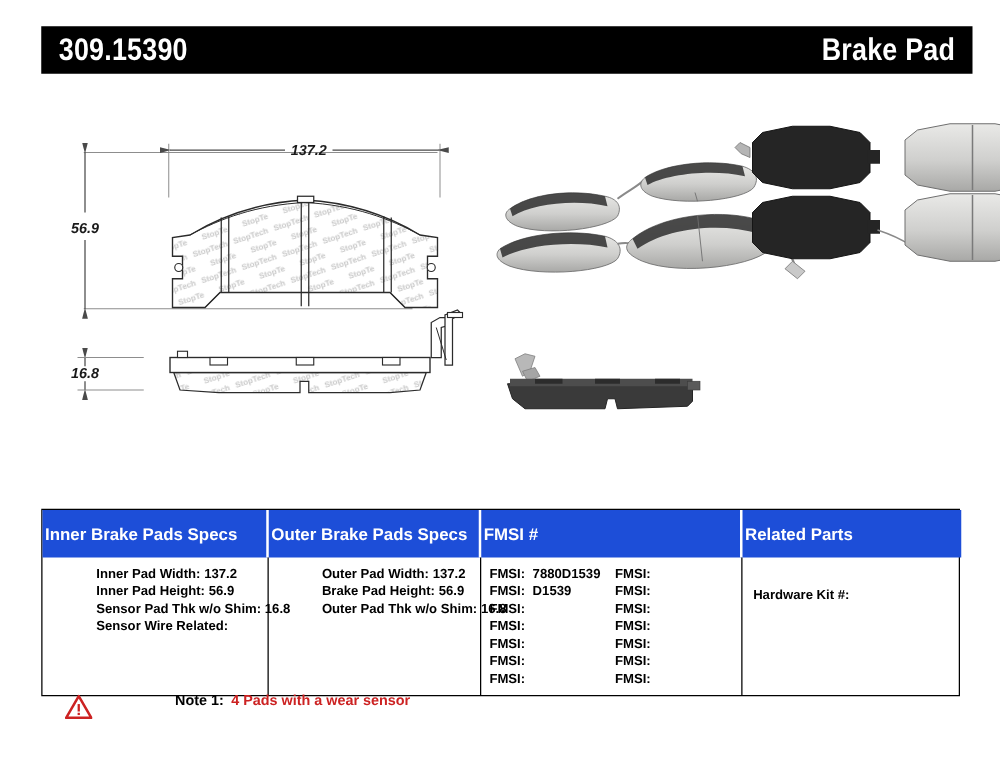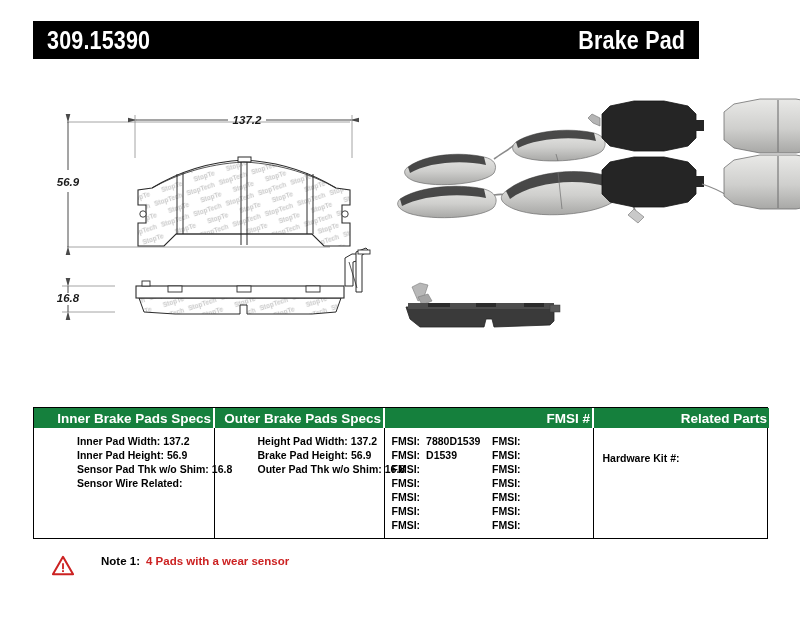--- a/index.html
+++ b/index.html
@@ -14,21 +14,21 @@
     font-family: "Liberation Sans", sans-serif;
     color: #000;
     overflow: hidden;
   }
 
   
   #header-bar {
     position: absolute;
     left: 33px;
     top: 21px;
-    width: 666px;
+    width: 745px;
     height: 38px;
     background: #000000;
     display: flex;
     align-items: center;
     justify-content: space-between;
     padding: 0 14px;
     box-sizing: border-box;
   }
   #header-bar .hdr-text {
     color: #ffffff;
@@ -63,26 +63,26 @@
     border: 1px solid #000;
     box-sizing: border-box;
     background: #fff;
   }
   #spec-table table {
     border-collapse: collapse;
     width: 100%;
     table-layout: fixed;
   }
   #spec-table th {
-    background: #15803d;
+    background: #1d4ed8;
     color: #fff;
     font-size: 13.5px;
     font-weight: bold;
-    height: 20px;
-    text-align: right;
+    height: 38px;
+    text-align: left;
     border-right: 2px solid #ffffff;
     padding: 0 2px;
     white-space: nowrap;
   }
   #spec-table th:last-child { border-right: none; }
   #spec-table td {
     vertical-align: top;
     border-right: 1px solid #000;
     padding: 6px 0 4px 0;
     height: 100px;
@@ -128,20 +128,21 @@
     display: flex;
     align-items: flex-start;
   }
   #warning-icon { width: 22px; height: 22px; margin-top: 2px; flex: 0 0 auto; }
   #notes-text { margin-left: 27px; }
   .note-row {
     font-size: 11.5px;
     font-weight: bold;
     line-height: 17px;
     white-space: nowrap;
+    margin-left: 39px;
   }
   .note-label { color: #000; }
   .note-value { color: #cc2222; padding-left: 6px; }
 </style>
 </head>
 <body>
 
 <div id="header-bar">
   <span class="hdr-text">309.15390</span>
   <span class="hdr-text hdr-right">Brake Pad</span>
@@ -327,21 +328,21 @@
           <div class="spec-line">
             <span>Sensor Pad Thk w/o Shim:</span><span class="val">16.8</span>
           </div>
           <div class="spec-line">
             <span>Sensor Wire Related:</span><span class="val"></span>
           </div>
         </td>
 
         <td>
           <div class="spec-line" style="padding-right:26px">
-            <span>Height Pad Width:</span><span class="val">137.2</span>
+            <span>Outer Pad Width:</span><span class="val">137.2</span>
           </div>
           <div class="spec-line" style="padding-right:26px">
             <span>Brake Pad Height:</span><span class="val">56.9</span>
           </div>
           <div class="spec-line" style="padding-right:26px">
             <span>Outer Pad Thk w/o Shim:</span><span class="val">16.8</span>
           </div>
         </td>
 
         <td>

